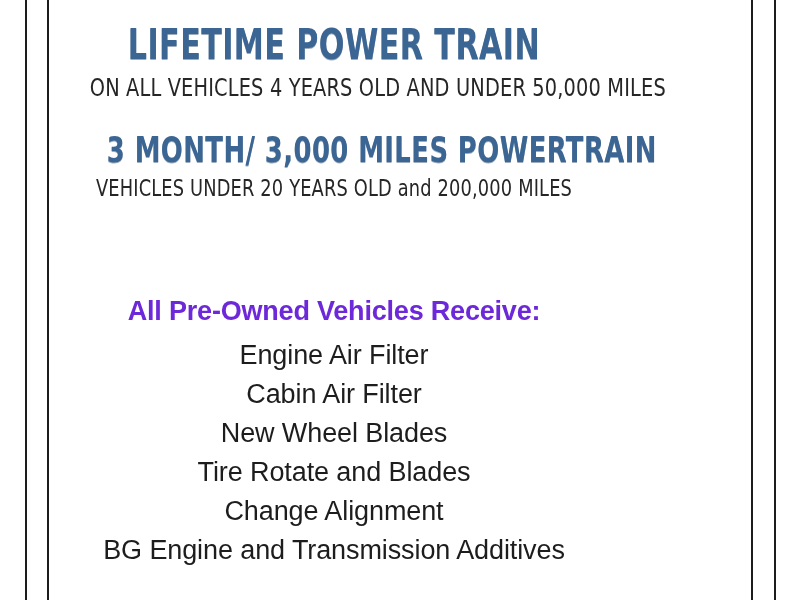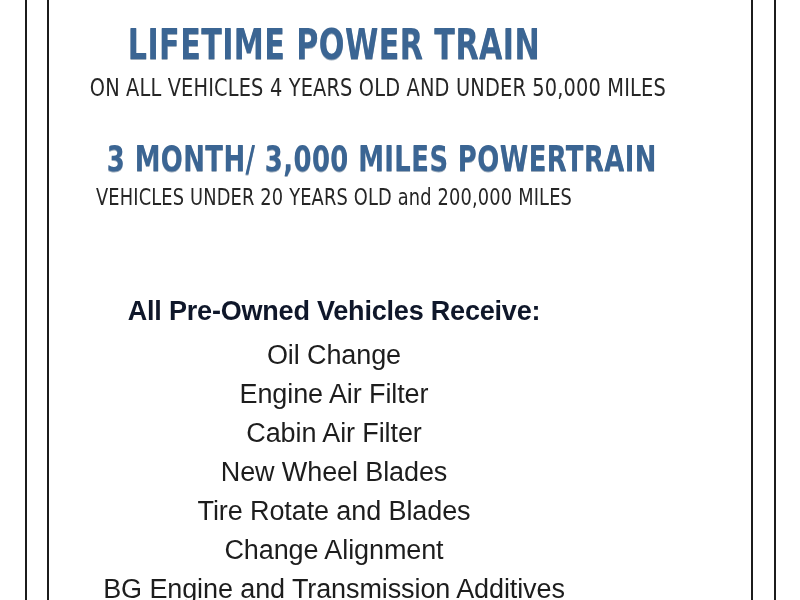--- a/index.html
+++ b/index.html
@@ -70,34 +70,34 @@
     line-height: 1.05;
     letter-spacing: 0.2px;
     transform: scaleX(0.86);
     transform-origin: center center;
     white-space: nowrap;
   }
 
   #block-lifetime  { position: absolute; left: 0; top: 24px; }
   #block-lifetime .warranty-sub { margin-top: 9px; }
 
-  #block-threemonth { position: absolute; left: 0; top: 141px; }
+  #block-threemonth { position: absolute; left: 0; top: 132px; }
   #block-threemonth .warranty-heading { font-size: 36px; }
   #block-threemonth .warranty-sub { margin-top: 8px; font-size: 23px; }
 
   
   #services {
     position: absolute;
     left: 0;
     top: 298px;
     width: 100%;
   }
 
   #services-title {
-    color: #0f172a;
+    color: #6d28d9;
     font-size: 27px;
     font-weight: bold;
     line-height: 1.0;
     letter-spacing: -0.2px;
     white-space: nowrap;
   }
 
   #services-list {
     list-style: none;
     margin: 0;
@@ -132,21 +132,20 @@
     </div>
 
     <div class="warranty-block" id="block-threemonth">
       <div class="warranty-heading">3 MONTH/ 3,000 MILES POWERTRAIN</div>
       <div class="warranty-sub">VEHICLES UNDER 20 YEARS OLD and 200,000 MILES</div>
     </div>
 
     <div id="services">
       <div id="services-title">All Pre-Owned Vehicles Receive:</div>
       <ul id="services-list">
-        <li>Oil Change</li>
         <li>Engine Air Filter</li>
         <li>Cabin Air Filter</li>
         <li>New Wheel Blades</li>
         <li>Tire Rotate and Blades</li>
         <li>Change Alignment</li>
         <li>BG Engine and Transmission Additives</li>
       </ul>
     </div>
 
   </div>

